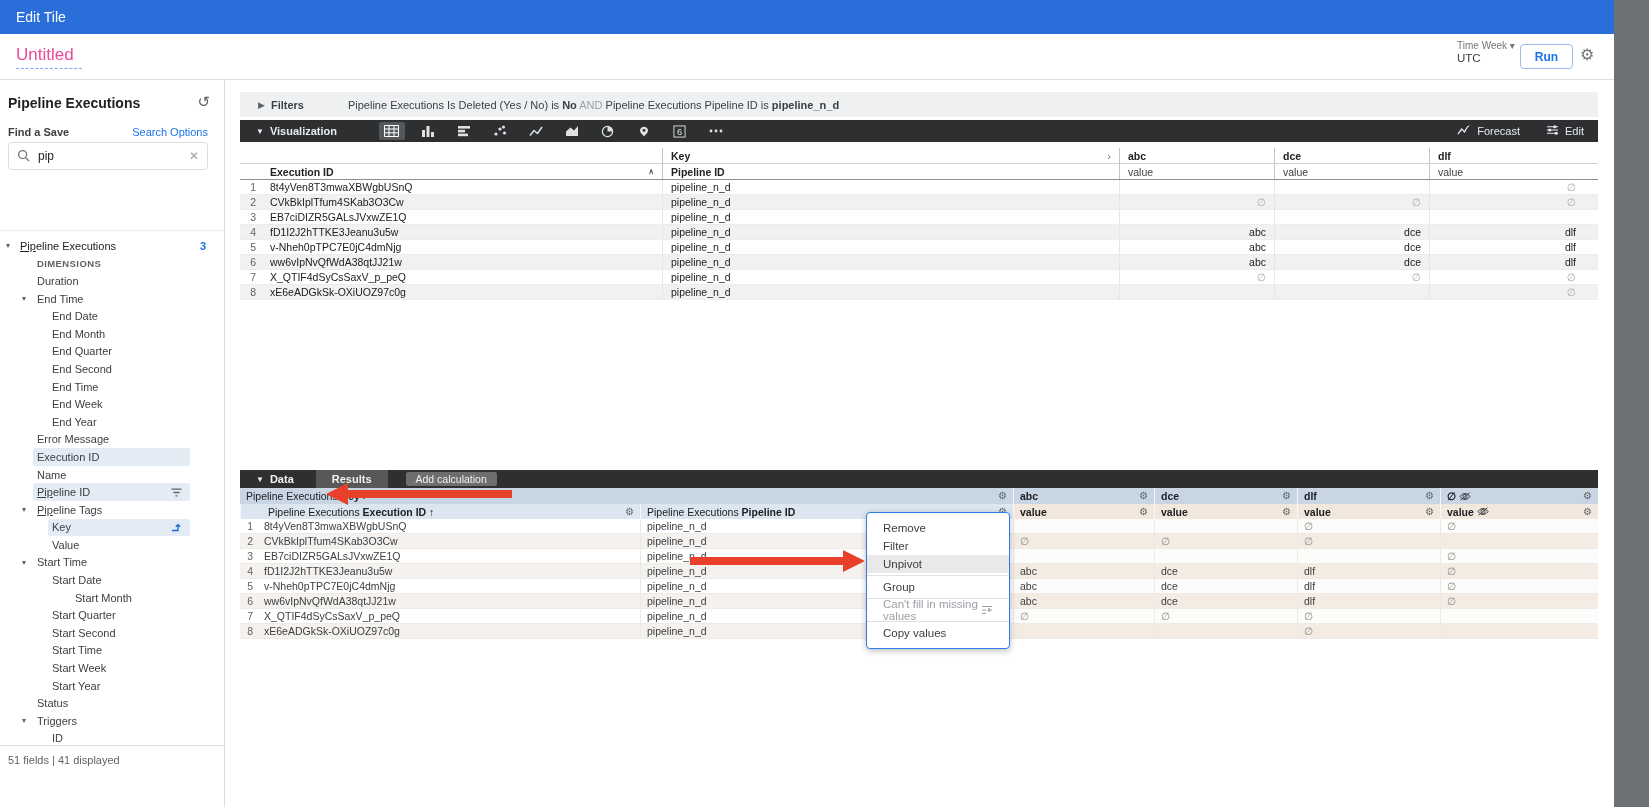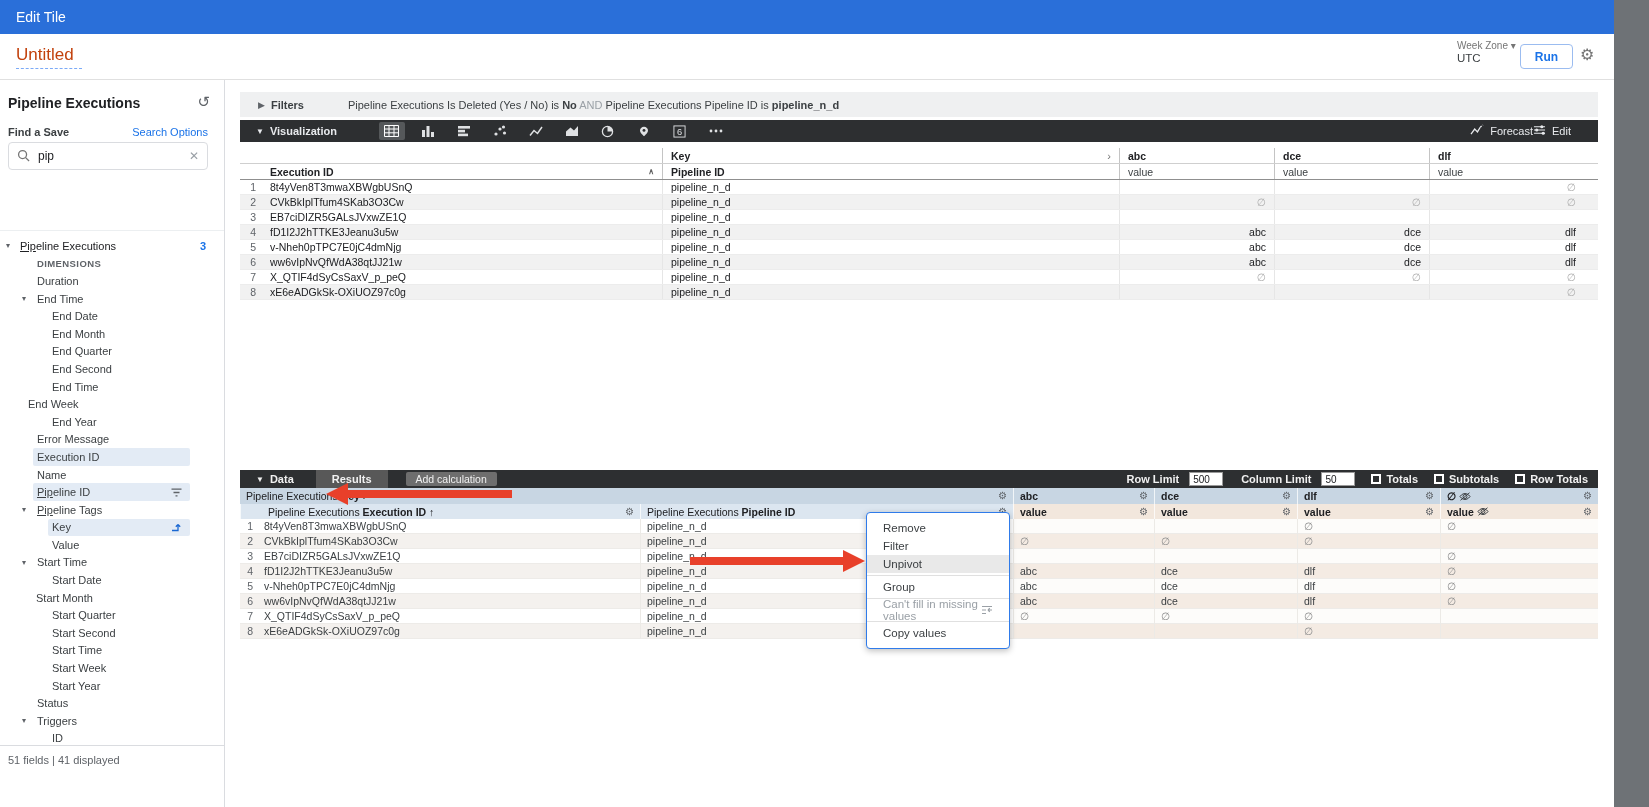--- a/index.html
+++ b/index.html
@@ -10,21 +10,21 @@
 
   
   #topbar { left:0; top:0; width:1614px; height:34px; background:var(--brand-blue); display:flex; align-items:center; color:#fff; }
   #topbar .title { font-size:14px; margin-left:16px; }
   #topbar .right { margin-left:auto; display:flex; align-items:center; gap:30px; margin-right:14px; }
   #topbar .lnk { font-size:12px; color:#fff; cursor:pointer; }
   #topbar .savebtn { background:#fff; color:var(--brand-blue); font-size:12px; font-weight:bold; padding:4px 16px; border-radius:3px; cursor:pointer; }
 
   
   #titlebar { left:0; top:34px; width:1614px; height:46px; background:#fff; border-bottom:1px solid #e0e0e0; }
-  #tile-title { position:absolute; left:16px; top:11px; font-size:17px; color:#c2410c; }
+  #tile-title { position:absolute; left:16px; top:11px; font-size:17px; color:#ec4899; }
   #tile-title-underline { position:absolute; left:16px; top:34px; width:66px; border-bottom:1px dashed #7baaf7; }
   #tz { position:absolute; left:1457px; top:6px; color:#757575; font-size:10px; }
   #tz .v { font-size:11.5px; color:#3c4043; margin-top:1px; }
   #runbtn { position:absolute; left:1520px; top:10px; width:53px; height:25px; border:1px solid #9bbcf0; border-radius:4px; color:var(--link-blue); font-size:12px; font-weight:bold; display:flex; align-items:center; justify-content:center; cursor:pointer; }
   #toolbar-gear { position:absolute; left:1580px; top:11px; font-size:16px; color:#757575; cursor:pointer; }
 
   
   #scrim { left:1614px; top:0; width:35px; height:807px; background:#6e7276; }
 
   
@@ -61,21 +61,21 @@
   #filter-text .b { font-weight:bold; }
   #filter-text .muted { color:#9aa0a6;text-align:center; }
 
   
   #vizbar { left:240px; top:120px; width:1358px; height:22px; background:#2d2f31; display:flex; align-items:center; color:#e8eaed; font-size:11px; }
   #vizbar .tri { font-size:8px; margin:0 6px 0 16px; color:#e8eaed; }
   #vizbar .vlabel { font-weight:bold; margin-right:42px; }
   #viz-icons { display:flex; align-items:center; gap:10px; }
   .vicon { width:26px; height:18px; display:flex; align-items:center; justify-content:center; border-radius:2px; cursor:pointer; }
   .vicon.selected { background:#55585a; }
-  #vizbar .right { margin-left:auto; display:flex; align-items:center; margin-right:27px; }
+  #vizbar .right { margin-left:auto; display:flex; align-items:center; gap:26px; margin-right:14px; }
   #vizbar .right .grp { display:flex; align-items:center; gap:6px; cursor:pointer; }
 
   
   #toptable { left:240px; top:148px; width:1358px; font-size:10.5px; }
   .tt-hr { display:flex; height:16px; align-items:center; background:#fff; border-bottom:1px solid #cfcfcf; }
   .tt-hr.second { border-bottom:1px solid #8f8f8f; }
   .tt-hc { height:100%; display:flex; align-items:center; padding:0 8px; border-left:1px solid #c4c4c4; font-weight:bold; color:#202124; }
   .tt-hc.nb { border-left:none; }
   .tt-hc .chev { margin-left:auto; color:#757575; font-weight:normal; font-size:11px; cursor:pointer; }
   .tt-hc .sort { margin-left:auto; color:#616161; font-size:8px; }
@@ -145,21 +145,21 @@
 <div id="app">
 
   <div id="topbar" class="abs">
     <span class="title">Edit Tile</span>
   </div>
 
   <div id="titlebar" class="abs">
     <div id="tile-title">Untitled</div>
     <div id="tile-title-underline"></div>
     <div id="tz">
-      <div><span>Week Zone</span> <span>▾</span></div>
+      <div><span>Time Week</span> <span>▾</span></div>
       <div class="v">UTC</div>
     </div>
     <div id="runbtn">Run</div>
     <div id="toolbar-gear">⚙</div>
   </div>
 
   <div id="scrim" class="abs"></div>
 
   <div id="sidebar" class="abs">
     <div id="sb-title">Pipeline Executions</div>
@@ -217,21 +217,21 @@
           <div class="body" style="margin-left: 48px;">
             <span class="lbl">End Second</span>
           </div>
         </div>
         <div class="trow">
           <div class="body" style="margin-left: 48px;">
             <span class="lbl">End Time</span>
           </div>
         </div>
         <div class="trow">
-          <div class="body" style="margin-left: 24px;">
+          <div class="body" style="margin-left: 48px;">
             <span class="lbl">End Week</span>
           </div>
         </div>
         <div class="trow">
           <div class="body" style="margin-left: 48px;">
             <span class="lbl">End Year</span>
           </div>
         </div>
         <div class="trow">
           <div class="body" style="margin-left: 33px;">
@@ -284,21 +284,21 @@
           <div class="body" style="margin-left: 33px;">
             <span class="lbl">Start Time</span>
           </div>
         </div>
         <div class="trow">
           <div class="body" style="margin-left: 48px;">
             <span class="lbl">Start Date</span>
           </div>
         </div>
         <div class="trow">
-          <div class="body" style="margin-left: 32px;">
+          <div class="body" style="margin-left: 71px;">
             <span class="lbl">Start Month</span>
           </div>
         </div>
         <div class="trow">
           <div class="body" style="margin-left: 48px;">
             <span class="lbl">Start Quarter</span>
           </div>
         </div>
         <div class="trow">
           <div class="body" style="margin-left: 48px;">
@@ -535,38 +535,20 @@
           <span class="nullv">∅</span>
         </div>
       </div>
     </div>
 
   <div id="databar" class="abs">
     <span class="tri">▼</span>
     <span class="dlabel">Data</span>
     <span id="results-tab">Results</span>
     <span id="addcalc">Add calculation</span>
-    <span class="right">
-      <span>Row Limit</span>
-      <input class="limit-input" value="500" style="">
-      <span style="margin-left:8px">Column Limit</span>
-      <input class="limit-input" value="50" style="">
-      <span class="cbgrp">
-          <span class="cb"></span>
-          <span>Totals</span>
-        </span>
-      <span class="cbgrp">
-          <span class="cb"></span>
-          <span>Subtotals</span>
-        </span>
-      <span class="cbgrp">
-          <span class="cb"></span>
-          <span>Row Totals</span>
-        </span>
-    </span>
   </div>
 
   <div id="restable" class="abs">
       <div class="rt-pivot">
         <div class="rt-pc nb" style="width: 773px; flex: 0 0 auto;">
           <span>Pipeline Executions </span>
           <span class="bold">&nbsp;Key</span>
           <span>&nbsp;›</span>
           <span class="gear">⚙</span>
         </div>

